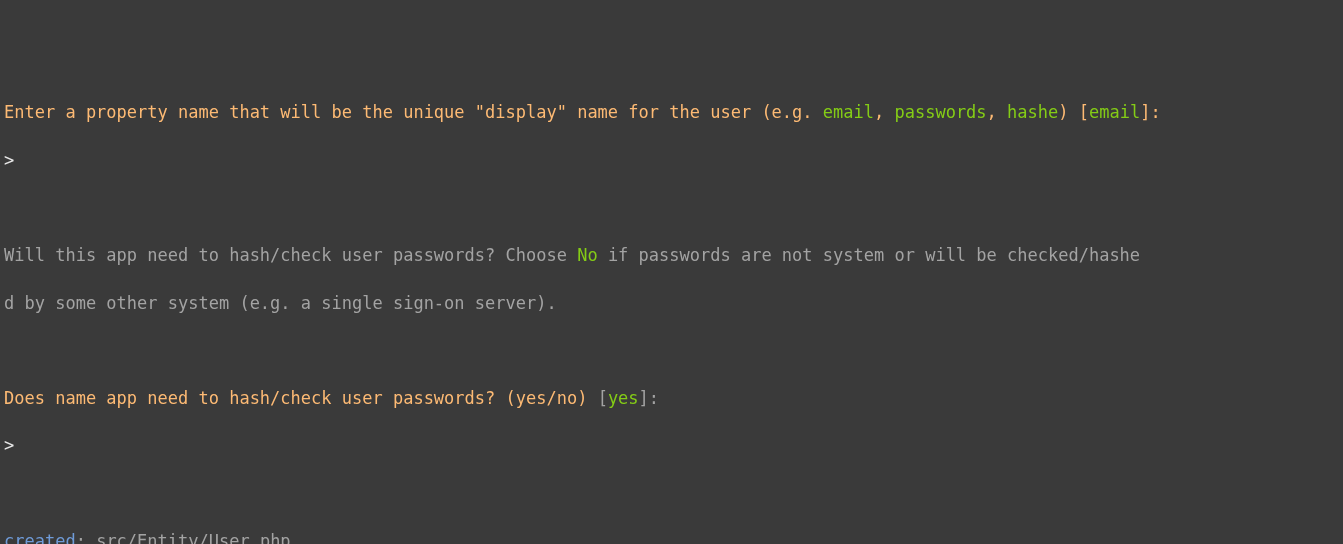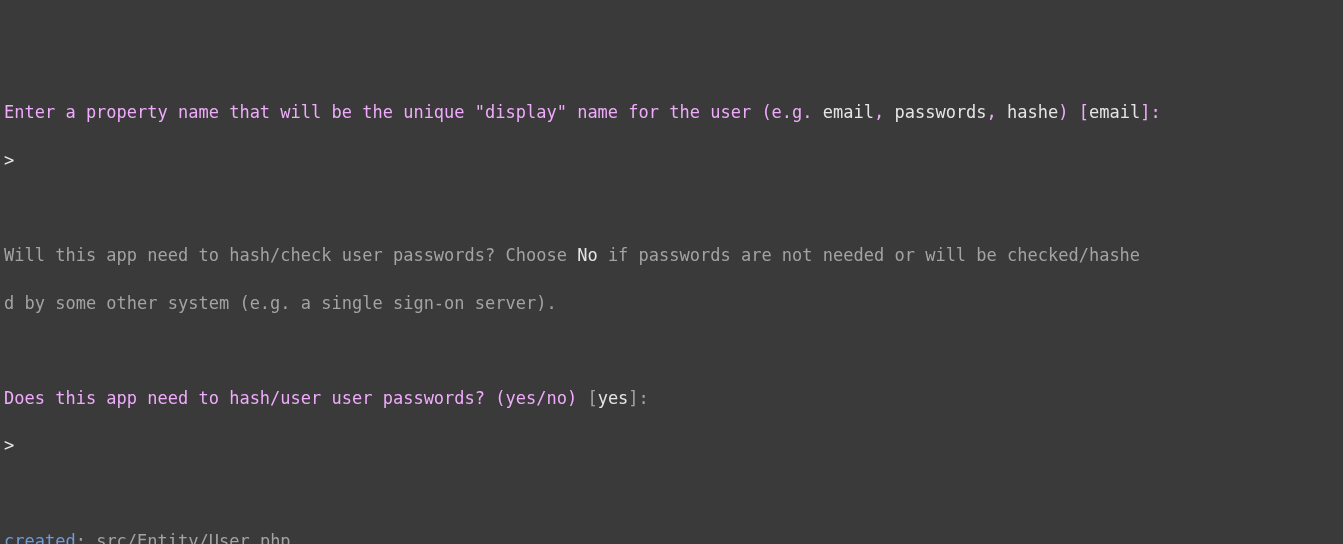--- a/index.html
+++ b/index.html
@@ -12,40 +12,40 @@
       color: #e8e8e8;
       font-family: 'DejaVu Sans Mono', 'Liberation Mono', 'Consolas', monospace;
       font-size: 17px;
       line-height: 1.4;
       padding: 6px 4px;
       width: 1343px;
       height: 544px;
       overflow: hidden;
       white-space: pre-wrap;
     }
-    .green { color: #f0abfc; }
-    .yellow { color: #e5e5e5; }
+    .green { color: #fdba74; }
+    .yellow { color: #84cc16; }
     .white { color: #a3a3a3; }
     .blue { color: #6f9bd8; }
     .line {
       white-space: nowrap;
     }
   </style>
 </head>
 <body>
 
 
 
 <div class="line"><span class="green">Enter a property name that will be the unique "display" name for the user (e.g. </span><span class="yellow">email</span><span class="green">, </span><span class="yellow">passwords</span><span class="green">, </span><span class="yellow">hashe</span><span class="green">) [</span><span class="yellow">email</span><span class="green">]:</span></div>
 <div class="line"><span>&gt;</span></div>
 <div class="line">&nbsp;</div>
-<div class="line"><span class="white"> Will this app need to hash/check user passwords? Choose </span><span class="yellow">No</span><span class="white"> if passwords are not needed or will be checked/hashe</span></div>
+<div class="line"><span class="white"> Will this app need to hash/check user passwords? Choose </span><span class="yellow">No</span><span class="white"> if passwords are not system or will be checked/hashe</span></div>
 <div class="line"><span class="white">d by some other system (e.g. a single sign-on server).</span></div>
 <div class="line">&nbsp;</div>
-<div class="line"><span class="green"> Does this app need to hash/user user passwords? (yes/no)</span><span class="white"> [</span><span class="yellow">yes</span><span class="white">]:</span></div>
+<div class="line"><span class="green"> Does name app need to hash/check user passwords? (yes/no)</span><span class="white"> [</span><span class="yellow">yes</span><span class="white">]:</span></div>
 <div class="line"><span> &gt;</span></div>
 <div class="line">&nbsp;</div>
 <div class="line"> <span class="blue">created</span><span class="white">: </span><span class="white">src/Entity/User.php</span></div>
 
 
 
 
 
 
 

